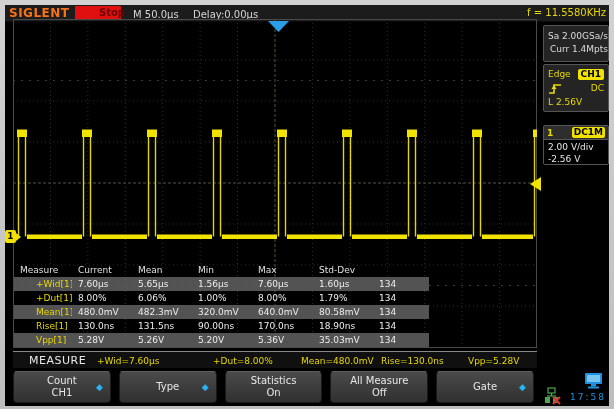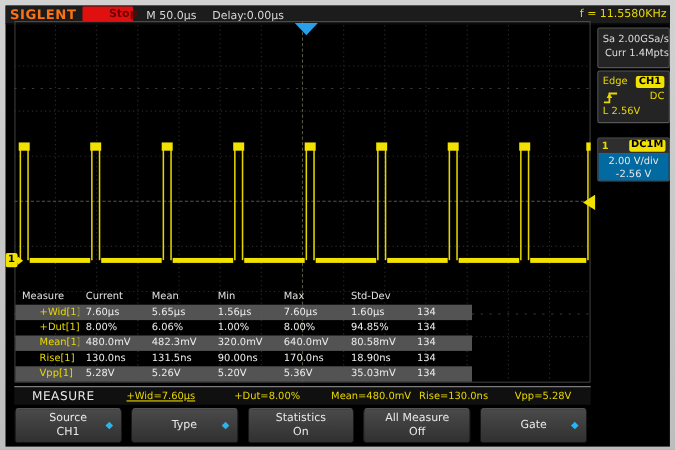--- a/index.html
+++ b/index.html
@@ -28,36 +28,36 @@
   .sidebar{position:absolute;left:538px;top:17px;width:66px;bottom:0;}
   .sb-box{position:absolute;left:0;width:66px;background:#242424;border:1px solid #555;border-radius:2px;}
   .acq-box{top:3px;height:37px;text-align:right;color:#dcdcdc;font-size:9px;line-height:13px;padding-top:4px;}
   .trig-box{top:42px;height:48px;padding:2px 4px;color:#e8d800;font-size:9px;}
   .trig-row{display:flex;justify-content:space-between;align-items:center;height:14px;}
   .ch1-badge{background:#f2e200;color:#000;font-weight:bold;font-size:9px;padding:0 3px;border-radius:2px;line-height:11px;}
   .ch-box{top:103px;height:40px;padding:0;overflow:hidden;}
   .ch-head{display:flex;justify-content:space-between;align-items:center;height:14px;background:#2e2e2e;border-bottom:1px solid #555;padding:0 3px;}
   .ch-num{color:#e8d800;font-size:9px;font-weight:bold;}
   .dc1m-badge{background:#f2e200;color:#000;font-weight:bold;font-size:9px;padding:0 2px;border-radius:2px;line-height:11px;}
-  .ch-body{background:#0369a1;height:26px;color:#e8e8e8;font-size:9px;text-align:center;padding:1px 4px;line-height:12px;}
+  .ch-body{background:#000000;height:26px;color:#e8e8e8;font-size:9px;text-align:left;padding:1px 4px;line-height:12px;}
 
   
   .mtable{position:absolute;left:9px;top:258px;width:516px;font-size:9px;z-index:4;}
   .mhead,.mrow{display:grid;grid-template-columns:58px 60px 60px 60px 61px 60px 120px;height:14px;line-height:14px;}
   .mhead{color:#e0e0e0;}
   .mrow{color:#ededed;}
   .mrow.shaded{background:linear-gradient(to right, rgba(90,90,90,.92) 0 415px, transparent 415px);}
   .mcell{padding-left:6px;white-space:nowrap;overflow:hidden;}
   .mlabel{color:#e8d800;margin-left:16px;}
 
   
   .mstrip{position:absolute;left:8px;top:346px;width:524px;height:17px;background:#101010;border-top:1px solid #8a8a8a;z-index:4;}
   .mstrip .title{position:absolute;left:16px;top:2px;color:#e8e8e8;font-size:11px;letter-spacing:.5px;}
   .strip-item{position:absolute;top:4px;color:#e8d800;font-size:9px;}
-  .si0{left:102px;text-decoration:underline;} .si1{left:200px;} .si2{left:288px;} .si3{left:368px;} .si4{left:455px;}
+  .si0{left:84px;} .si1{left:200px;} .si2{left:288px;} .si3{left:368px;} .si4{left:455px;}
 
   
   .menu{position:absolute;left:8px;top:366px;width:521px;height:32px;display:flex;gap:8px;z-index:5;}
   .mbtn{flex:1;background:linear-gradient(#4a4a4a,#303030);border:1px solid #1a1a1a;border-top-color:#5e5e5e;border-radius:4px;color:#e8e8e8;font-size:10px;display:flex;flex-direction:column;justify-content:center;align-items:center;line-height:12px;position:relative;cursor:pointer;}
   .mbtn .diamond{position:absolute;right:7px;top:50%;transform:translateY(-50%);color:#28b4f0;font-size:9px;}
   
   .corner{position:absolute;left:532px;top:360px;right:0;bottom:0;z-index:5;}
   .time{position:absolute;left:33px;top:27px;color:#2090e0;font-size:9px;letter-spacing:2px;}
   .monitor{position:absolute;left:46px;top:7px;}
   .lan{position:absolute;left:7px;top:22px;}
@@ -195,21 +195,21 @@
             <span class="mcell">7.60μs</span>
             <span class="mcell">1.60μs</span>
             <span class="mcell">134</span>
           </div>
           <div class="mrow">
             <span class="mcell mlabel">+Dut[1]</span>
             <span class="mcell">8.00%</span>
             <span class="mcell">6.06%</span>
             <span class="mcell">1.00%</span>
             <span class="mcell">8.00%</span>
-            <span class="mcell">94.85%</span>
+            <span class="mcell">1.79%</span>
             <span class="mcell">134</span>
           </div>
           <div class="mrow shaded">
             <span class="mcell mlabel">Mean[1]</span>
             <span class="mcell">480.0mV</span>
             <span class="mcell">482.3mV</span>
             <span class="mcell">320.0mV</span>
             <span class="mcell">640.0mV</span>
             <span class="mcell">80.58mV</span>
             <span class="mcell">134</span>
@@ -239,21 +239,21 @@
       <span class="title">MEASURE</span>
       <span class="strip-item si0">+Wid=7.60μs</span>
       <span class="strip-item si1">+Dut=8.00%</span>
       <span class="strip-item si2">Mean=480.0mV</span>
       <span class="strip-item si3">Rise=130.0ns</span>
       <span class="strip-item si4">Vpp=5.28V</span>
     </div>
 
     <div class="menu">
       <div class="mbtn">
-        <span>Source</span>
+        <span>Count</span>
         <span>CH1</span>
         <span class="diamond">◆</span>
       </div>
       <div class="mbtn">
         <span>Type</span>
         <span class="diamond">◆</span>
       </div>
       <div class="mbtn">
         <span>Statistics</span>
         <span>On</span>
@@ -261,15 +261,33 @@
       <div class="mbtn">
         <span>All Measure</span>
         <span>Off</span>
       </div>
       <div class="mbtn">
         <span>Gate</span>
         <span class="diamond">◆</span>
       </div>
     </div>
 
+    <div class="corner">
+      <svg class="lan" width="19" height="19">
+        <rect x="4" y="1" width="7" height="5" fill="none" stroke="#49a84b" stroke-width="1.2"></rect>
+        <line x1="7.5" y1="6" x2="7.5" y2="9" stroke="#49a84b" stroke-width="1.2"></line>
+        <line x1="3" y1="9" x2="12" y2="9" stroke="#49a84b" stroke-width="1.2"></line>
+        <rect x="1" y="10" width="5" height="6" fill="#49a84b"></rect>
+        <rect x="9" y="10" width="5" height="6" fill="#49a84b"></rect>
+        <line x1="9" y1="10" x2="16" y2="17" stroke="#e03030" stroke-width="2"></line>
+        <line x1="16" y1="10" x2="9" y2="17" stroke="#e03030" stroke-width="2"></line>
+      </svg>
+      <span class="time">17:58</span>
+      <svg class="monitor" width="22" height="18">
+        <rect x="2" y="1" width="17" height="11" rx="1" fill="#2090e0"></rect>
+        <rect x="4" y="3" width="13" height="7" fill="#7ac4f2"></rect>
+        <rect x="8" y="12" width="5" height="2.5" fill="#2090e0"></rect>
+        <rect x="5" y="14.5" width="11" height="2" fill="#2090e0"></rect>
+      </svg>
+    </div>
 
   </div>
 </div>
 
 </body></html>

